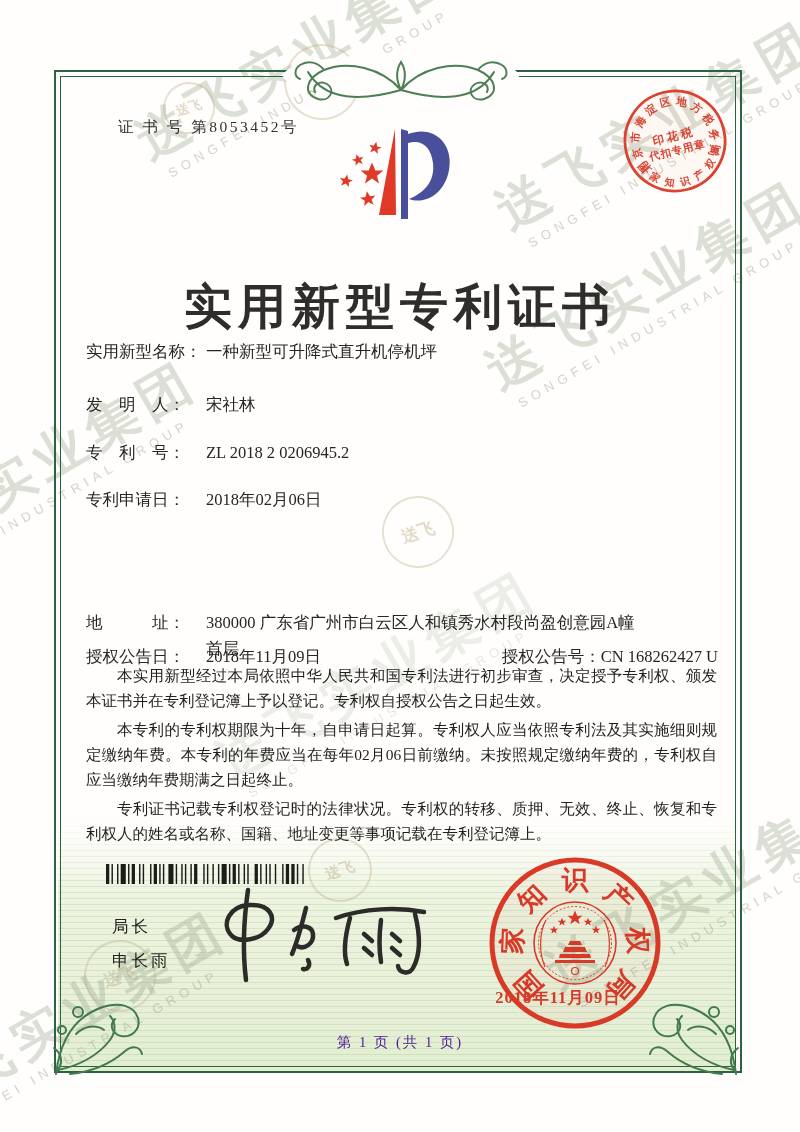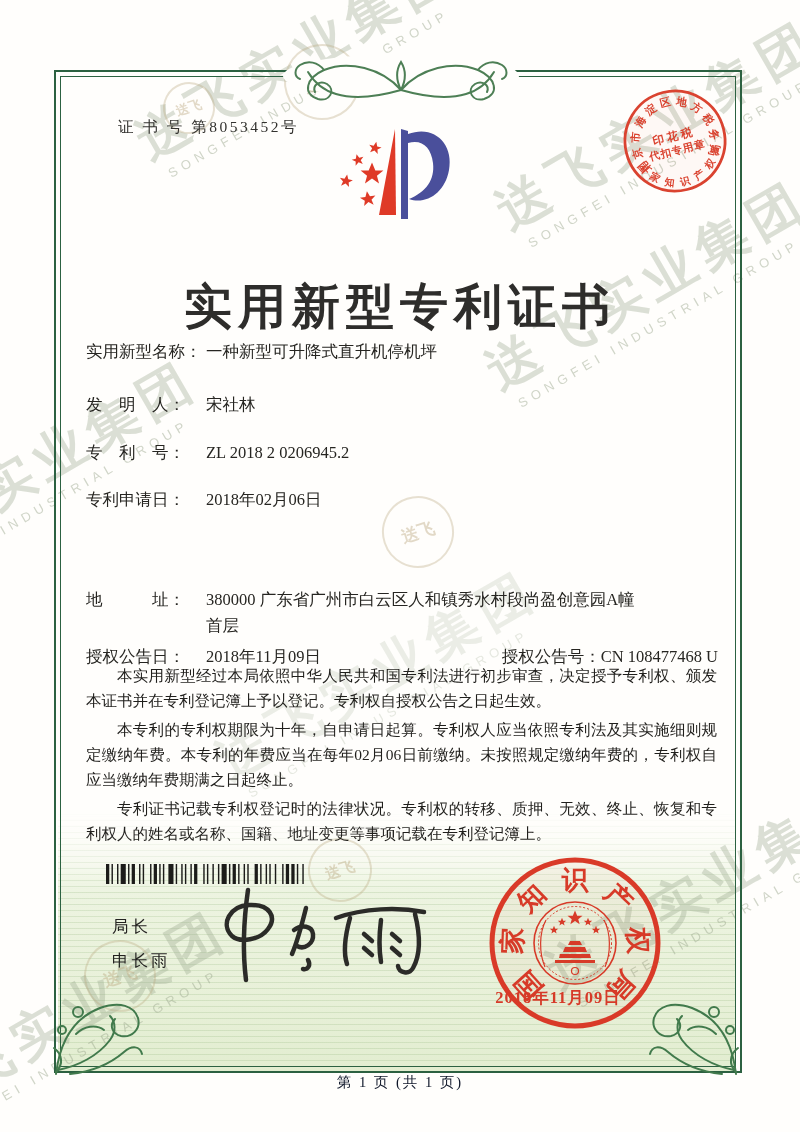--- a/index.html
+++ b/index.html
@@ -40,21 +40,21 @@
   .paragraphs p{margin:0 0 4px;font-size:15.5px;line-height:25px;text-indent:2em;text-align:justify;color:#201f1c;}
   .barcode{position:absolute;left:106px;top:864px;z-index:4;}
   .signer{position:absolute;left:112px;top:916px;z-index:4;font-size:16.5px;letter-spacing:3px;color:#232220;}
   .signer div{margin-bottom:12px;}
   .signature{position:absolute;left:218px;top:884px;z-index:5;}
   .seal{position:absolute;left:486px;top:854px;z-index:6;}
   .seal-date{position:absolute;left:468px;top:987px;width:180px;text-align:center;z-index:7;
              font-size:16.5px;font-weight:700;letter-spacing:1px;color:#d63a28;}
   .tax-stamp{position:absolute;left:620px;top:86px;z-index:6;transform:rotate(-14deg);}
   .footer{position:absolute;left:0;top:1033px;width:100%;text-align:center;font-size:14.5px;
-          letter-spacing:2px;z-index:4;color:#0f172a;margin-top:40px;}
+          letter-spacing:2px;z-index:4;color:#4c1d95;}
   svg text{font-family:"Liberation Serif","DejaVu Serif",serif;}
 </style>
 </head>
 <body>
 
 <div class="page">
 
   <div class="green-zone"></div>
 
   <div class="wm" style="left:120px;top:20px"><span class="cn">送飞实业集团</span><span class="en">SONGFEI INDUSTRIAL GROUP</span></div>
@@ -152,32 +152,32 @@
     <span class="field-value">一种新型可升降式直升机停机坪</span>
   </div>
   <div class="field-row" style="top:440px">
     <span class="field-label">专　利　号：</span>
     <span class="field-value">ZL 2018 2 0206945.2</span>
   </div>
   <div class="field-row" style="top:487px">
     <span class="field-label">专利申请日：</span>
     <span class="field-value">2018年02月06日</span>
   </div>
-  <div class="field-row" style="top:587px">
+  <div class="field-row" style="top:610px">
     <span class="field-label">地　　　址：</span>
     <span class="field-value">380000 广东省广州市白云区人和镇秀水村段尚盈创意园A幢首层</span>
   </div>
   <div class="field-row" style="top:644px">
     <span class="grant-pair">
       <span class="field-label">授权公告日：</span>
       <span>2018年11月09日</span>
     </span>
     <span class="grant-pair grant-right">
       <span style="white-space:nowrap">授权公告号：</span>
-      <span>CN 108477468 U</span>
+      <span>CN 168262427 U</span>
     </span>
   </div>
 
   <div class="paragraphs">
     <p>本实用新型经过本局依照中华人民共和国专利法进行初步审查，决定授予专利权、颁发本证书并在专利登记簿上予以登记。专利权自授权公告之日起生效。</p>
     <p>本专利的专利权期限为十年，自申请日起算。专利权人应当依照专利法及其实施细则规定缴纳年费。本专利的年费应当在每年02月06日前缴纳。未按照规定缴纳年费的，专利权自应当缴纳年费期满之日起终止。</p>
     <p>专利证书记载专利权登记时的法律状况。专利权的转移、质押、无效、终止、恢复和专利权人的姓名或名称、国籍、地址变更等事项记载在专利登记簿上。</p>
   </div>
 
   <svg class="barcode" width="200" height="22" viewBox="0 0 200 22">

